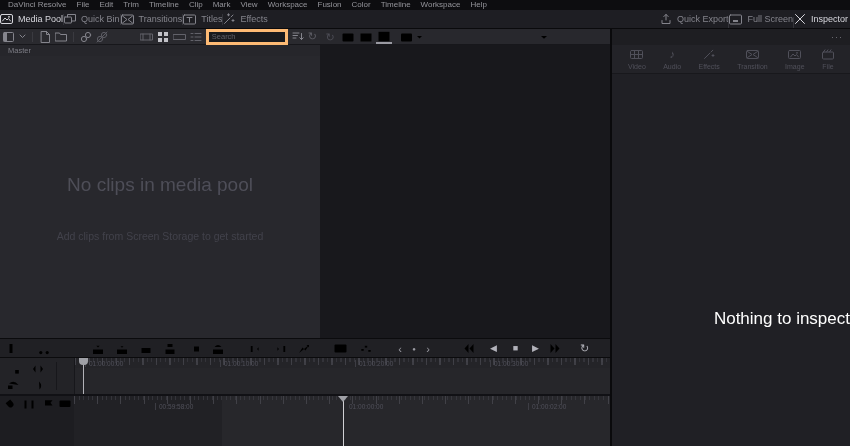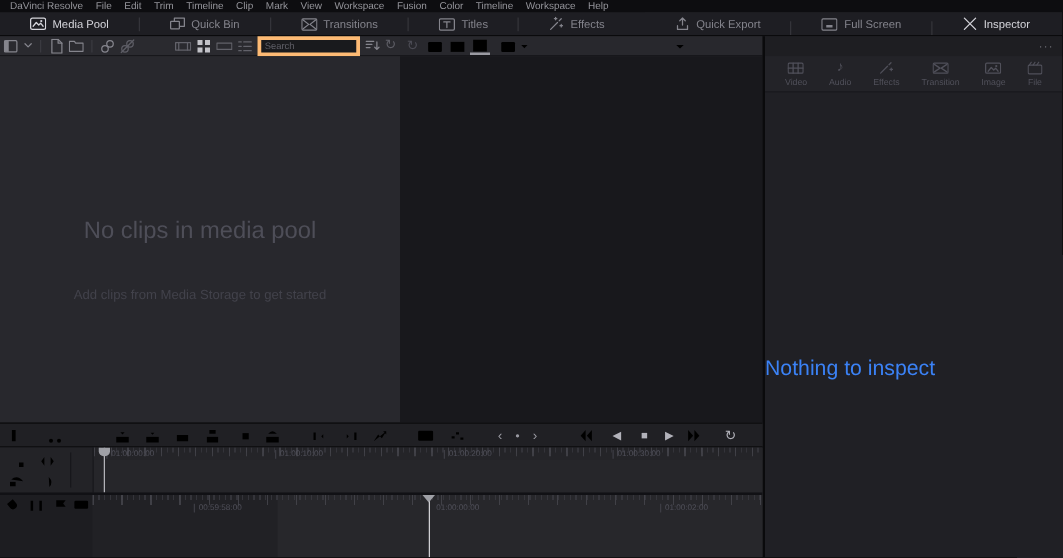--- a/index.html
+++ b/index.html
@@ -12,21 +12,21 @@
   .ic .fill{fill:currentColor;stroke:none;}
 
   
   #menubar{left:0;top:0;width:850px;height:10px;background:#0d0d10;display:flex;align-items:center;
            padding:0 3px;box-sizing:border-box;font-size:8px;color:#94949a;white-space:nowrap;}
   .menu-item{padding:0 5px;line-height:10px;}
 
   
   #toolbar{left:0;top:10px;width:850px;height:19px;background:#1e1e23;border-bottom:1px solid #0a0a0c;
            box-sizing:border-box;display:flex;align-items:center;}
-  .tb-btn{display:flex;align-items:center;gap:5px;padding:0 24px;height:100%;font-size:9px;color:#84848c;}
+  .tb-btn{display:flex;align-items:center;gap:5px;padding:0 0;height:100%;font-size:9px;color:#84848c;}
   .tb-btn.active{color:#d6d6dc;}
   .tb-sep{width:1px;height:11px;background:#34343a;}
   #toolbar-title{position:absolute;left:0;right:0;top:14px;text-align:center;font-size:10px;font-weight:bold;
                  color:#d8d8dc;pointer-events:none;}
   .tb-right{margin-left:auto;display:flex;align-items:flex-end;height:100%;padding-right:2px;position:relative;z-index:2;background:#1e1e23;}
 
   
   #subbar-left{left:0;top:29px;width:320px;height:16px;background:#2a2a2f;border-bottom:1px solid #17171b;
                box-sizing:border-box;display:flex;align-items:center;padding:0 3px;gap:4px;color:#85858d;}
   .sb-sep{width:1px;height:10px;background:#3a3a40;margin:0 2px;}
@@ -46,21 +46,21 @@
   #bin-bar{position:absolute;left:0;top:0;width:100%;height:11px;background:#26262b;display:flex;align-items:center;
            padding-left:8px;box-sizing:border-box;font-size:7.5px;color:#7e7e86;}
   #mp-empty-title{position:absolute;left:0;top:129px;width:100%;text-align:center;font-size:19px;color:#4e4e58;}
   #mp-empty-sub{position:absolute;left:0;top:185px;width:100%;text-align:center;font-size:10.5px;color:#42424b;}
   #viewer{left:320px;top:45px;width:290px;height:293px;background:#18181c;}
   #vdiv{left:610px;top:29px;width:2px;height:417px;background:#0a0a0c;}
   #inspector{left:612px;top:45px;width:238px;height:401px;background:#202025;}
   #insp-tabs{position:absolute;left:0;top:0;width:100%;height:29px;background:#232328;border-bottom:1px solid #18181c;
              box-sizing:border-box;display:flex;align-items:center;justify-content:space-between;padding:0 16px;}
   .insp-tab{display:flex;flex-direction:column;align-items:center;gap:3px;font-size:7px;color:#50505a;}
-  #insp-empty{position:absolute;left:0;top:240px;width:100%;text-align:left;font-size:17px;color:#3b82f6;}
+  #insp-empty{position:absolute;left:0;top:264px;width:100%;text-align:right;font-size:17px;color:#ffffff;}
 
   
   #tl-toolbar{left:0;top:338px;width:610px;height:20px;background:#202024;border-top:1px solid #0b0b0d;
               border-bottom:1px solid #0b0b0d;box-sizing:border-box;}
   .ti{position:absolute;top:3px;width:15px;height:13px;display:flex;align-items:center;justify-content:center;color:#8e8e96;}
   .ti.dimmed{color:#55555f;}
   .glyph{font-size:9px;line-height:1;}
   .transport{color:#b2b2ba;}
 
   
@@ -303,22 +303,25 @@
           <path d="M1 1 L4 3.8 L7 1"></path>
         </svg>
     </span>
   </div>
 
   <div id="subbar-right" class="abs">
     <span>···</span>
   </div>
 
   <div id="media-pool" class="abs">
+    <div id="bin-bar">
+      <span>Master</span>
+    </div>
     <div id="mp-empty-title">No clips in media pool</div>
-    <div id="mp-empty-sub">Add clips from Media Storage to get started</div>
+    <div id="mp-empty-sub">Add clips from Screen Storage to get started</div>
   </div>
 
   <div id="viewer" class="abs"></div>
 
   <div id="vdiv" class="abs"></div>
 
   <div id="inspector" class="abs">
     <div id="insp-tabs">
       <div class="insp-tab">
         <span class="ic">

